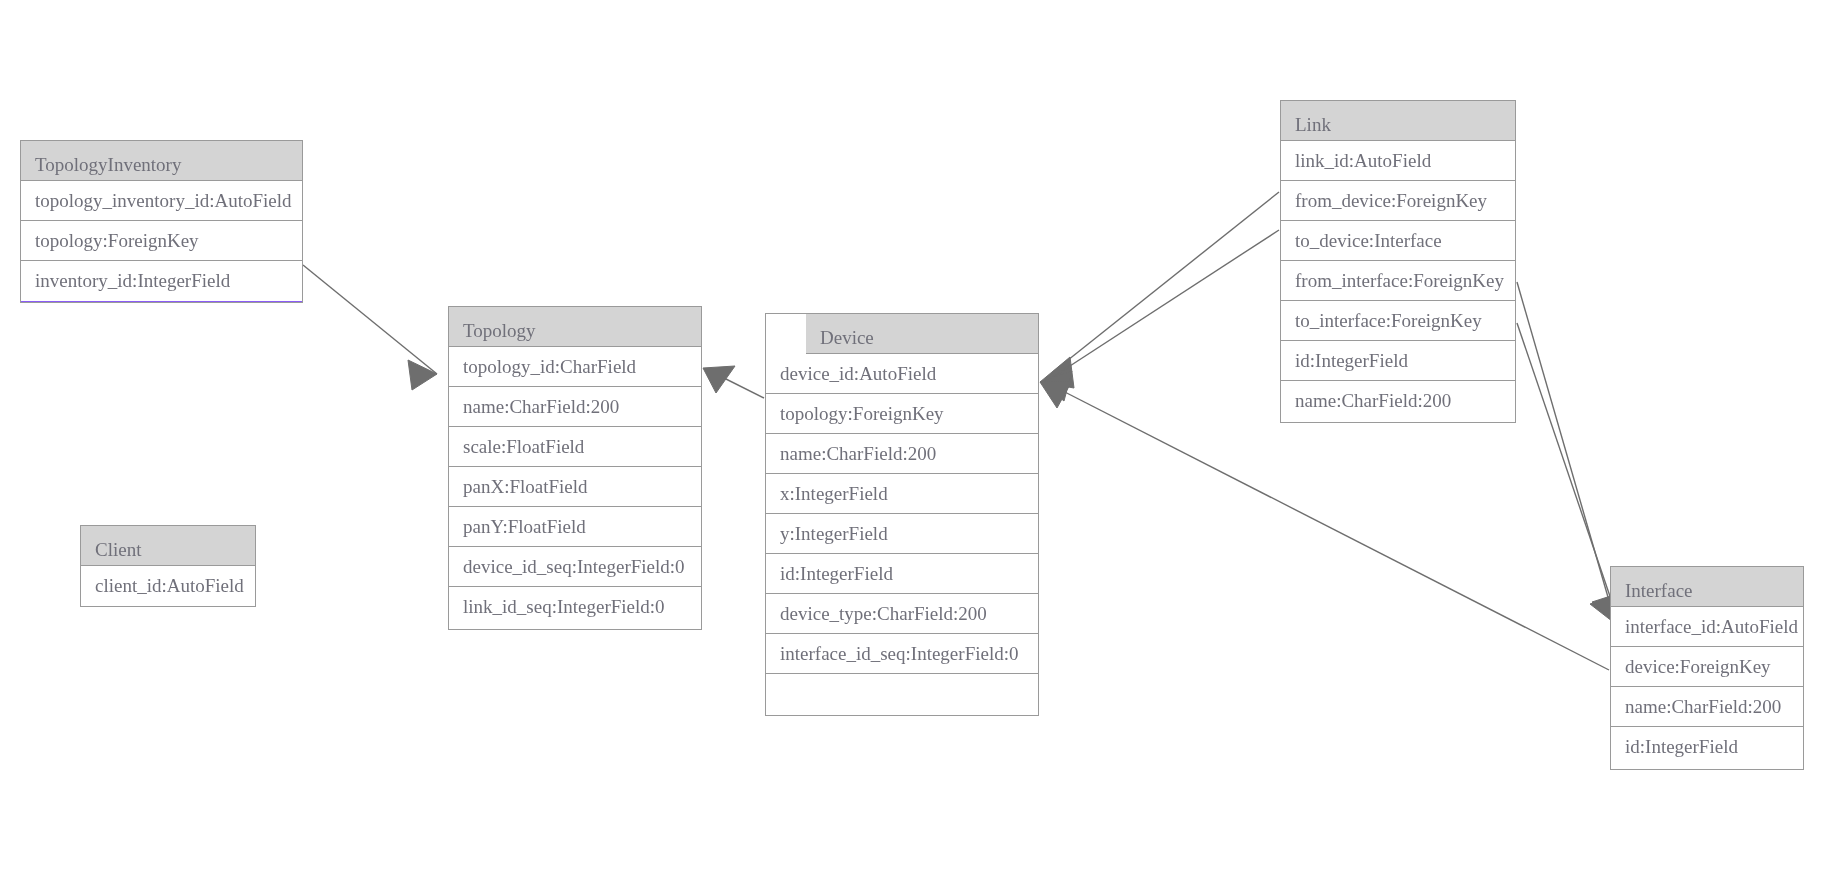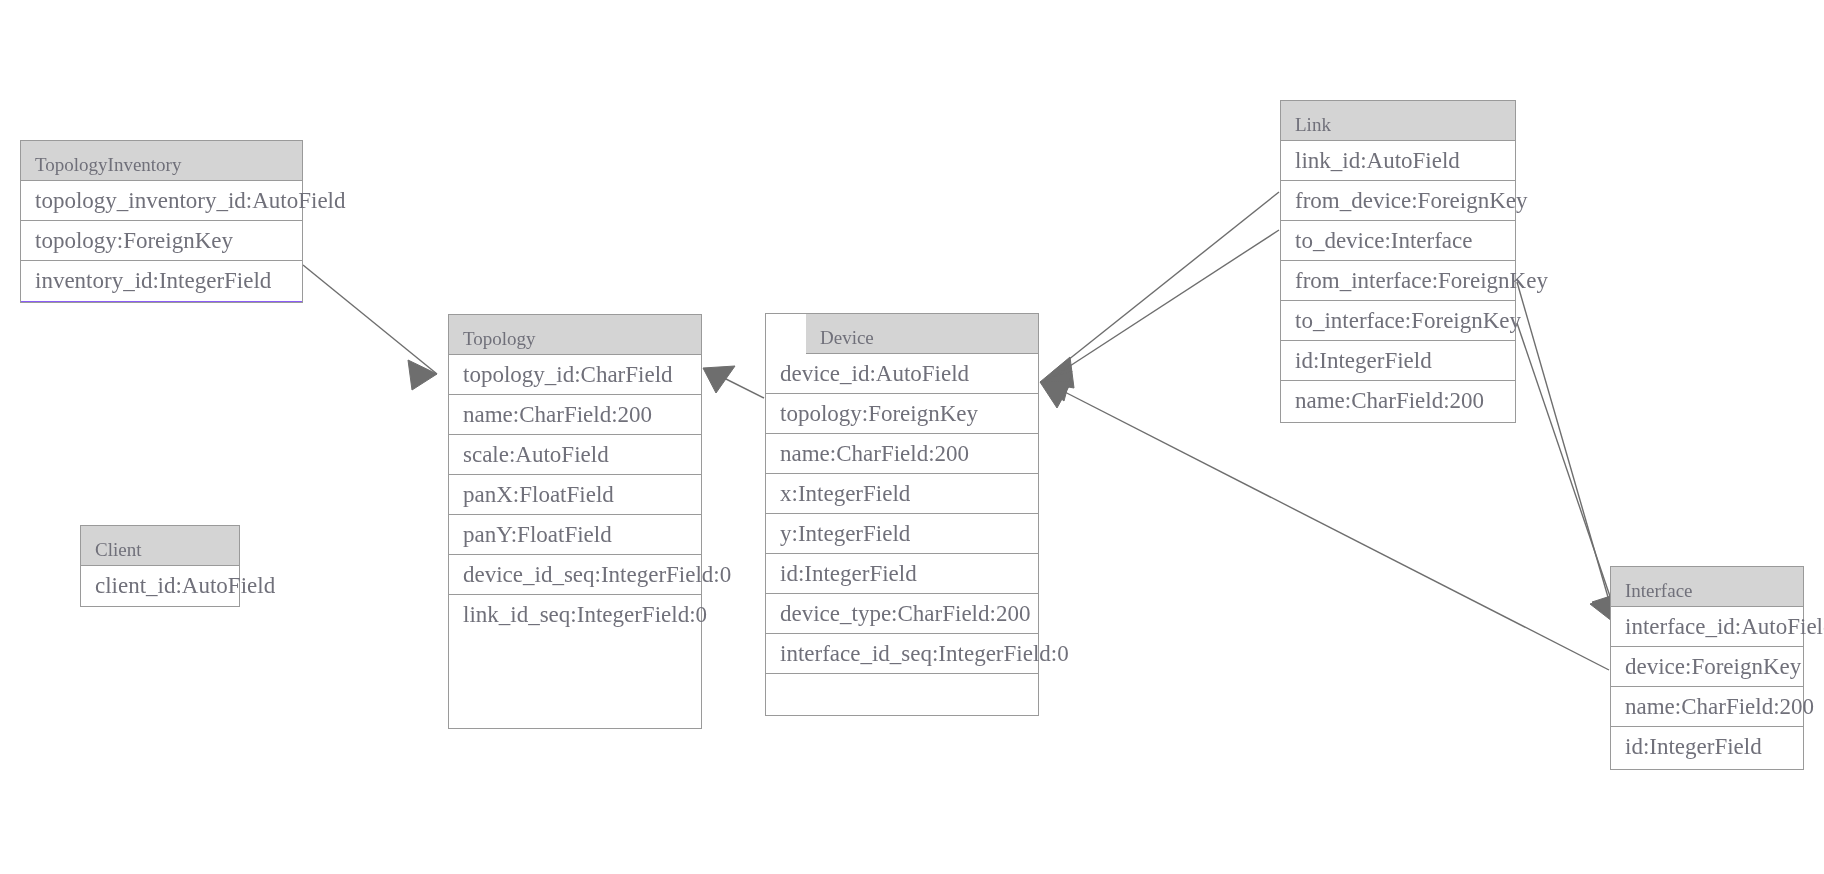--- a/index.html
+++ b/index.html
@@ -3,21 +3,21 @@
 <meta charset="utf-8">
 <style>
   html,body{margin:0;padding:0;background:#ffffff;}
   body{width:1824px;height:874px;overflow:hidden;font-family:"Liberation Serif","DejaVu Serif",serif;}
   #canvas{position:relative;width:1824px;height:874px;}
   #wires{position:absolute;left:0;top:0;width:1824px;height:874px;pointer-events:none;}
   .entity{position:absolute;box-sizing:border-box;border:1px solid #9a9a9a;background:#ffffff;}
   .ent-header{box-sizing:border-box;background:#d4d4d4;border-bottom:1px solid #9a9a9a;
               color:#70707a;font-size:19px;line-height:40px;height:40px;padding:4px 0 0 14px;white-space:nowrap;}
   .ent-row{box-sizing:border-box;border-bottom:1px solid #9a9a9a;background:#ffffff;
-           color:#70707a;font-size:23px;line-height:40px;height:40px;padding:0 14px 0 14px;white-space:nowrap;}
+           color:#70707a;font-size:19px;line-height:40px;height:40px;padding:0 14px 0 14px;white-space:nowrap;}
   .ent-row.last{border-bottom:none;}
 </style>
 </head>
 <body>
 
 <div id="canvas">
 
   <svg id="wires" viewBox="0 0 1824 874" width="1824" height="874">
       <g>
         <path d="M303,265 L437,374" stroke="#6e6e6e" stroke-width="1.4" fill="none"></path>
@@ -49,29 +49,29 @@
       </g>
     </svg>
 
   <div id="entities">
       <div class="entity" style="left: 20px; top: 140px; width: 283px; height: 163px; border-color: rgb(154, 154, 154); background: #8b5cf6;">
         <div class="ent-header" style="background: rgb(212, 212, 212); border-bottom-color: rgb(154, 154, 154); color: rgb(112, 112, 122);">TopologyInventory</div>
         <div class="ent-row" style="border-bottom-color: rgb(154, 154, 154); color: rgb(112, 112, 122);">topology_inventory_id:AutoField</div>
         <div class="ent-row" style="border-bottom-color: rgb(154, 154, 154); color: rgb(112, 112, 122);">topology:ForeignKey</div>
         <div class="ent-row last" style="border-bottom-color: rgb(154, 154, 154); color: rgb(112, 112, 122);">inventory_id:IntegerField</div>
       </div>
-      <div class="entity" style="left: 80px; top: 525px; width: 160px; height: 82px; border-color: rgb(154, 154, 154); background: rgb(255, 255, 255);">
+      <div class="entity" style="left: 80px; top: 525px; width: 176px; height: 82px; border-color: rgb(154, 154, 154); background: rgb(255, 255, 255);">
         <div class="ent-header" style="background: rgb(212, 212, 212); border-bottom-color: rgb(154, 154, 154); color: rgb(112, 112, 122);">Client</div>
         <div class="ent-row last" style="border-bottom-color: rgb(154, 154, 154); color: rgb(112, 112, 122);">client_id:AutoField</div>
       </div>
-      <div class="entity" style="left: 448px; top: 314px; width: 254px; height: 415px; border-color: rgb(154, 154, 154); background: rgb(255, 255, 255);">
+      <div class="entity" style="left: 448px; top: 306px; width: 254px; height: 324px; border-color: rgb(154, 154, 154); background: rgb(255, 255, 255);">
         <div class="ent-header" style="background: rgb(212, 212, 212); border-bottom-color: rgb(154, 154, 154); color: rgb(112, 112, 122);">Topology</div>
         <div class="ent-row" style="border-bottom-color: rgb(154, 154, 154); color: rgb(112, 112, 122);">topology_id:CharField</div>
         <div class="ent-row" style="border-bottom-color: rgb(154, 154, 154); color: rgb(112, 112, 122);">name:CharField:200</div>
-        <div class="ent-row" style="border-bottom-color: rgb(154, 154, 154); color: rgb(112, 112, 122);">scale:AutoField</div>
+        <div class="ent-row" style="border-bottom-color: rgb(154, 154, 154); color: rgb(112, 112, 122);">scale:FloatField</div>
         <div class="ent-row" style="border-bottom-color: rgb(154, 154, 154); color: rgb(112, 112, 122);">panX:FloatField</div>
         <div class="ent-row" style="border-bottom-color: rgb(154, 154, 154); color: rgb(112, 112, 122);">panY:FloatField</div>
         <div class="ent-row" style="border-bottom-color: rgb(154, 154, 154); color: rgb(112, 112, 122);">device_id_seq:IntegerField:0</div>
         <div class="ent-row last" style="border-bottom-color: rgb(154, 154, 154); color: rgb(112, 112, 122);">link_id_seq:IntegerField:0</div>
       </div>
       <div class="entity" style="left: 765px; top: 313px; width: 274px; height: 403px; border-color: rgb(154, 154, 154); background: rgb(255, 255, 255);">
         <div class="ent-header" style="background: rgb(212, 212, 212); border-bottom-color: rgb(154, 154, 154); color: rgb(112, 112, 122); margin-left: 40px;">Device</div>
         <div class="ent-row" style="border-bottom-color: rgb(154, 154, 154); color: rgb(112, 112, 122);">device_id:AutoField</div>
         <div class="ent-row" style="border-bottom-color: rgb(154, 154, 154); color: rgb(112, 112, 122);">topology:ForeignKey</div>
         <div class="ent-row" style="border-bottom-color: rgb(154, 154, 154); color: rgb(112, 112, 122);">name:CharField:200</div>

